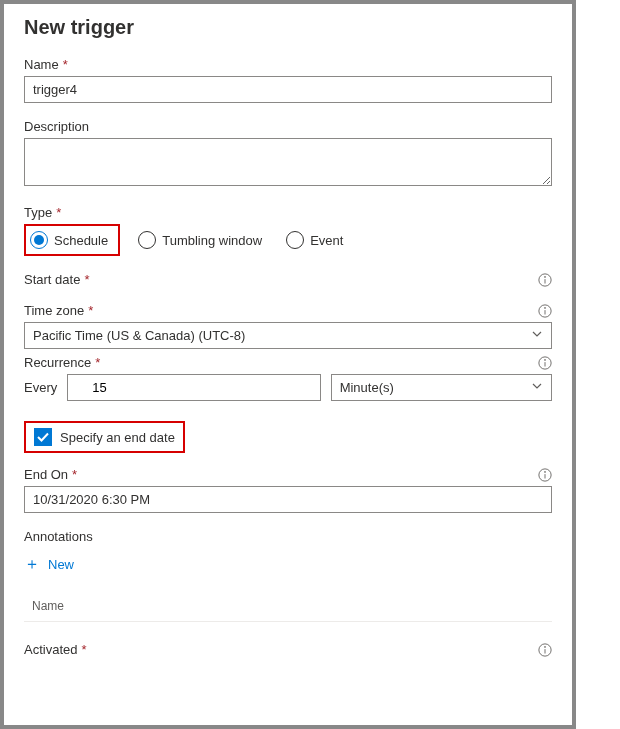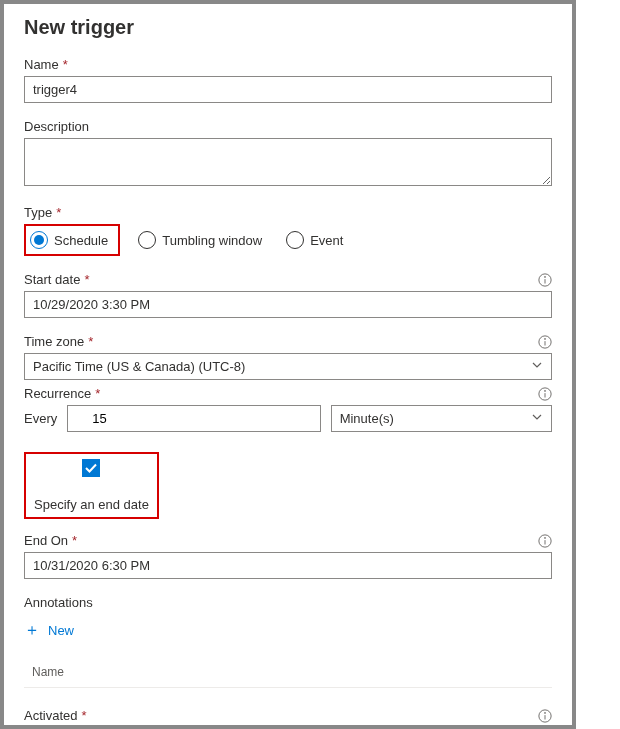--- a/index.html
+++ b/index.html
@@ -143,26 +143,25 @@
       font-size: 13px;
       background: #fff;
       display: flex;
       align-items: center;
       justify-content: space-between;
       cursor: pointer;
     }
     .checkbox-row {
       display: inline-flex;
       align-items: center;
-      gap: 20px;
+      gap: 8px;
       border: 2px solid #d60000;
       padding: 5px 8px;
       margin-top: 12px;
       margin-bottom: 14px;
-      flex-direction: column;
     }
     .checkbox {
       width: 18px;
       height: 18px;
       background: #0078d4;
       display: flex;
       align-items: center;
       justify-content: center;
       flex-shrink: 0;
       cursor: pointer;
@@ -237,21 +236,20 @@
         <span>Start date</span>
         <span class="req">*</span>
         <span class="info-icon">
           <svg width="14" height="14" viewBox="0 0 16 16" fill="none" stroke="currentColor" stroke-width="1">
               <circle cx="8" cy="8" r="7"></circle>
               <line x1="8" y1="7" x2="8" y2="12"></line>
               <circle cx="8" cy="4.5" r="0.5" fill="currentColor"></circle>
             </svg>
         </span>
       </div>
-      <input class="text-input" type="text" value="10/29/2020 3:30 PM" style="">
     </div>
 
     <div class="field-block" style="margin-bottom:6px;">
       <div class="field-label">
         <span>Time zone</span>
         <span class="req">*</span>
         <span class="info-icon">
           <svg width="14" height="14" viewBox="0 0 16 16" fill="none" stroke="currentColor" stroke-width="1">
               <circle cx="8" cy="8" r="7"></circle>
               <line x1="8" y1="7" x2="8" y2="12"></line>

